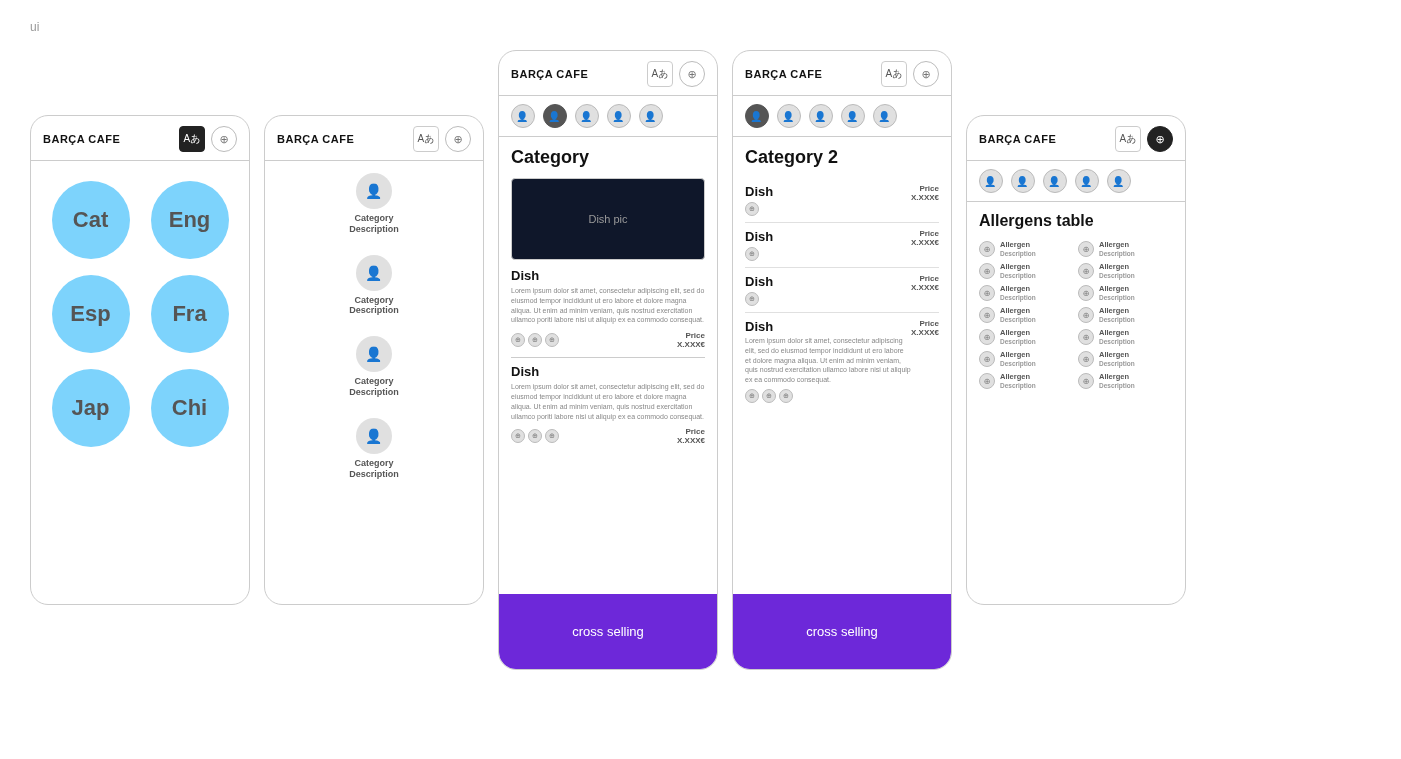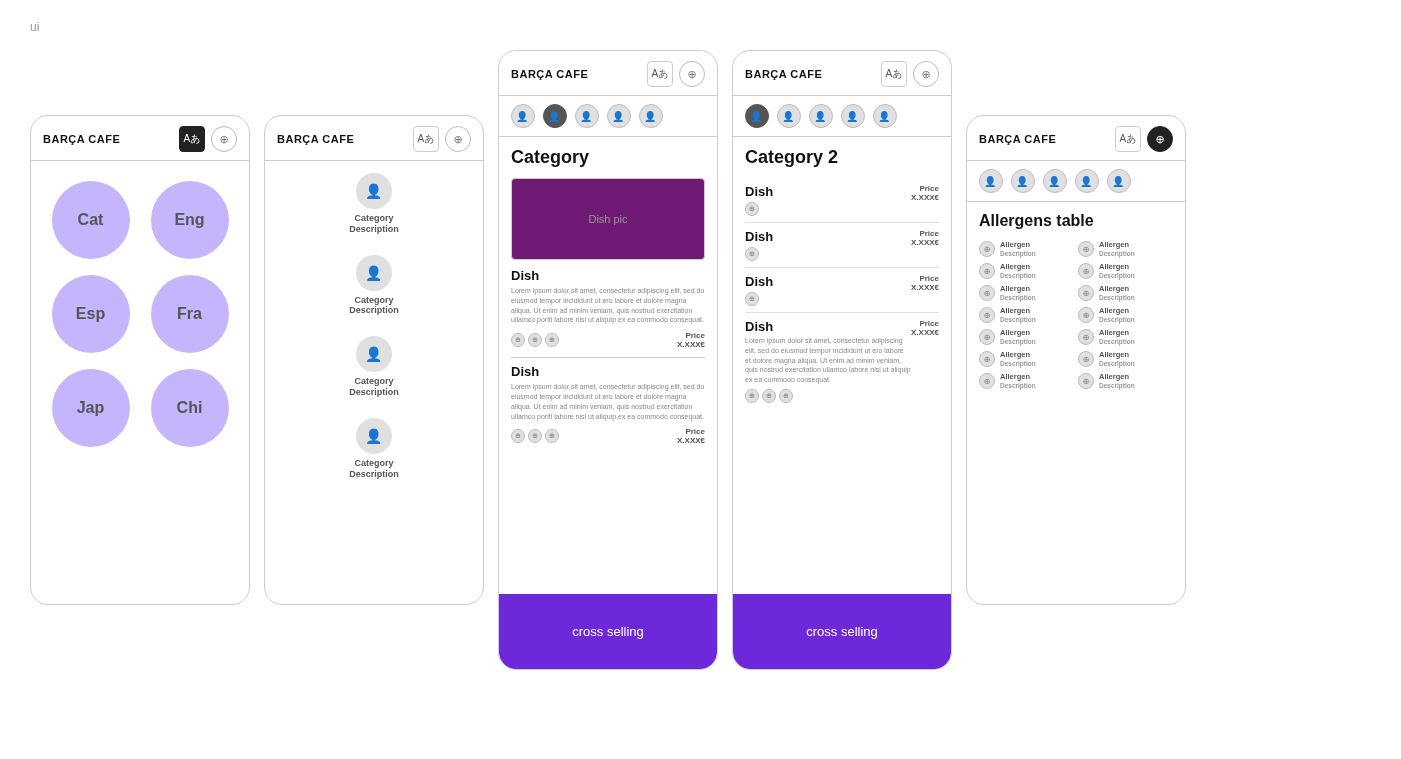--- a/index.html
+++ b/index.html
@@ -97,25 +97,25 @@
     .lang-grid {
       display: grid;
       grid-template-columns: 1fr 1fr;
       gap: 16px;
       padding: 20px 18px;
     }
     .lang-btn {
       width: 78px;
       height: 78px;
       border-radius: 50%;
-      background: #c4b5fd;
-      display: flex;
-      align-items: center;
-      justify-content: center;
-      font-size: 16px;
+      background: #7dd3fc;
+      display: flex;
+      align-items: center;
+      justify-content: center;
+      font-size: 22px;
       font-weight: 700;
       color: #555;
       cursor: pointer;
       margin: 0 auto;
     }
 
     
     .category-list {
       padding: 12px 14px;
     }
@@ -186,21 +186,21 @@
       width: 100%;
       height: 82px;
       border: 1.5px solid #ccc;
       border-radius: 4px;
       display: flex;
       align-items: center;
       justify-content: center;
       font-size: 11px;
       color: #999;
       margin-bottom: 8px;
-      background: #701a75;
+      background: #0f172a;
     }
     .dish-name {
       font-size: 13px;
       font-weight: 700;
       color: #111;
       margin-bottom: 3px;
     }
     .dish-desc {
       font-size: 7px;
       color: #888;

